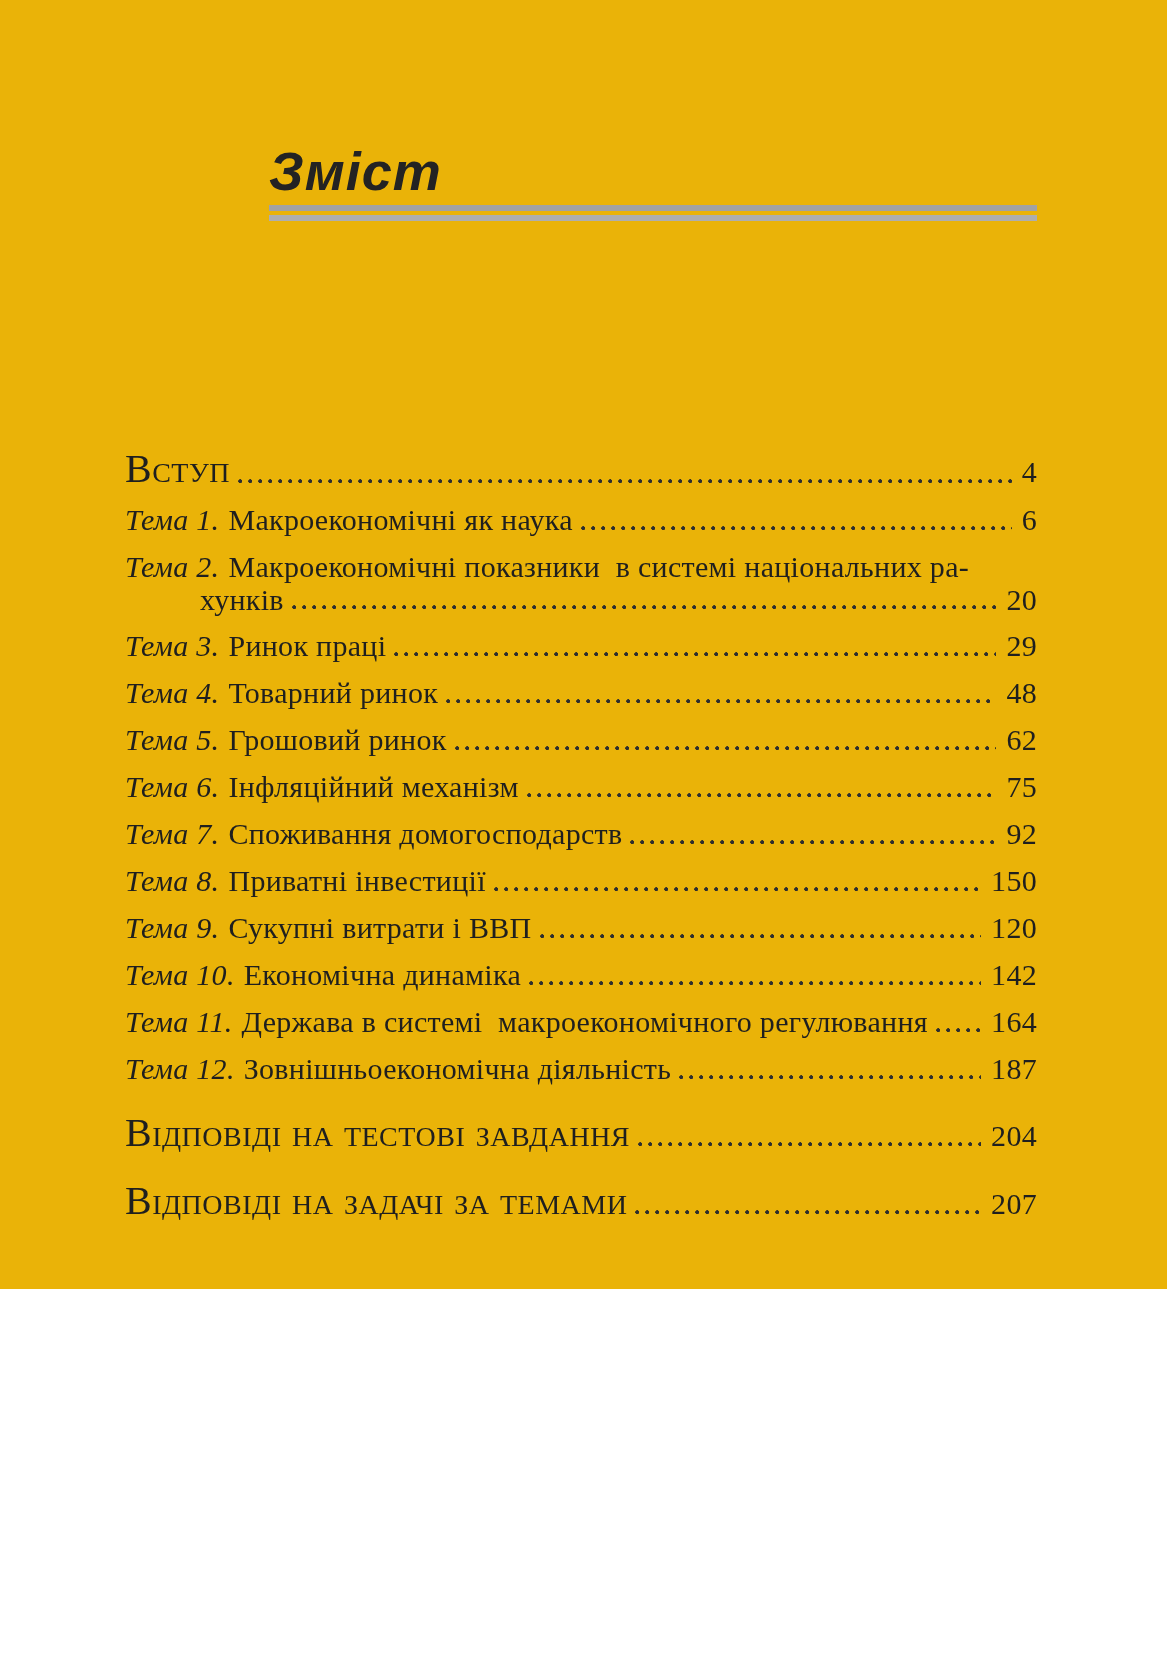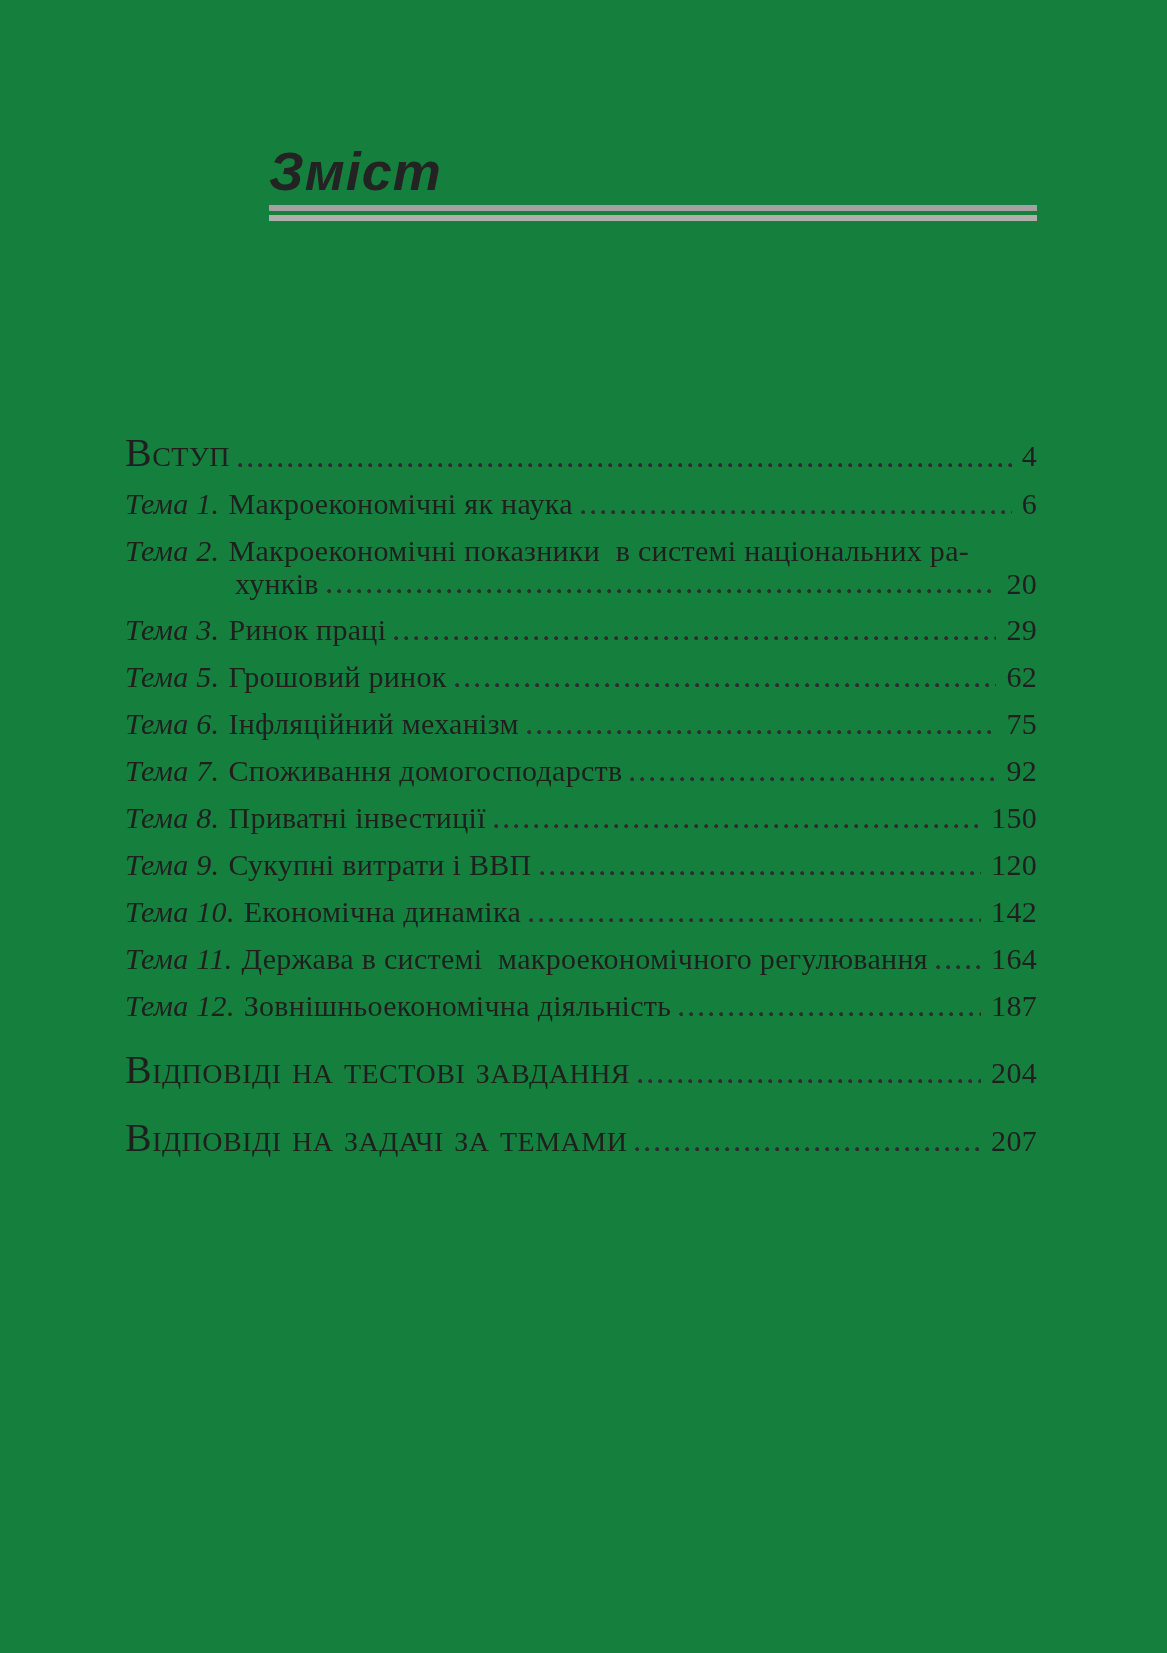--- a/index.html
+++ b/index.html
@@ -1,43 +1,43 @@
 <!DOCTYPE html>
 <html><head>
 <meta charset="utf-8">
 <style>
   html,body { margin:0; padding:0; background:#ffffff; }
   .page {
-    position:relative; width:1167px; height:1653px; background:#15803d;
+    position:relative; width:1167px; height:1289px; background:#eab308;
     overflow:hidden;
     font-family:"Liberation Serif","DejaVu Serif",serif;
     color:#1f1f1f;
   }
   
   .title-block { position:absolute; left:269px; top:142px; width:768px; }
   .title-block h1 {
     margin:0;
     font-family:"Liberation Sans","DejaVu Sans",sans-serif;
     font-style:italic; font-weight:700;
     font-size:54px; line-height:58px;
     color:#232323; letter-spacing:1px;
   }
   .rule1 { height:6px; background:#a2a2a2; margin-top:5px; }
   .rule2 { height:6px; background:#aeaeae; margin-top:4px; }
 
   
   .toc {
-    position:absolute; left:125px; top:432px; width:912px;
+    position:absolute; left:125px; top:448px; width:912px;
     font-size:30px; letter-spacing:0.3px;
   }
   .row { display:flex; align-items:baseline; line-height:34px; margin-bottom:13px; }
   .row-multi { margin-bottom:13px; }
   .line1 { line-height:33px; white-space:pre; }
   .line2 { display:flex; align-items:baseline; line-height:33px; }
-  .cont { margin-left:110px; }
+  .cont { margin-left:75px; }
   .label { white-space:pre; }
   .prefix { font-style:italic; margin-right:0.30em; }
   .pnum { flex:0 0 auto; }
   .leader {
     flex:1 1 0; min-width:16px; align-self:flex-end;
     height:5px; margin:0 10px 6px 8px;
     background-image:radial-gradient(circle at 2.2px 2.2px, #2e2e2e 1.7px, transparent 2.2px);
     background-size:10px 5px; background-repeat:repeat-x;
   }
   .sc { font-variant:small-caps; font-size:40px; line-height:42px; letter-spacing:0.5px; }
@@ -77,20 +77,25 @@
         <span class="pnum">20</span>
       </div>
     </div>
 
     <div class="row">
       <span class="label"><em class="prefix">Тема 3.</em><span>Ринок праці</span></span>
       <span class="leader"></span>
       <span class="pnum">29</span>
     </div>
 
+    <div class="row">
+      <span class="label"><em class="prefix">Тема 4.</em><span>Товарний ринок</span></span>
+      <span class="leader"></span>
+      <span class="pnum">48</span>
+    </div>
 
     <div class="row">
       <span class="label"><em class="prefix">Тема 5.</em><span>Грошовий ринок</span></span>
       <span class="leader"></span>
       <span class="pnum">62</span>
     </div>
 
     <div class="row">
       <span class="label"><em class="prefix">Тема 6.</em><span>Інфляційний механізм</span></span>
       <span class="leader"></span>

